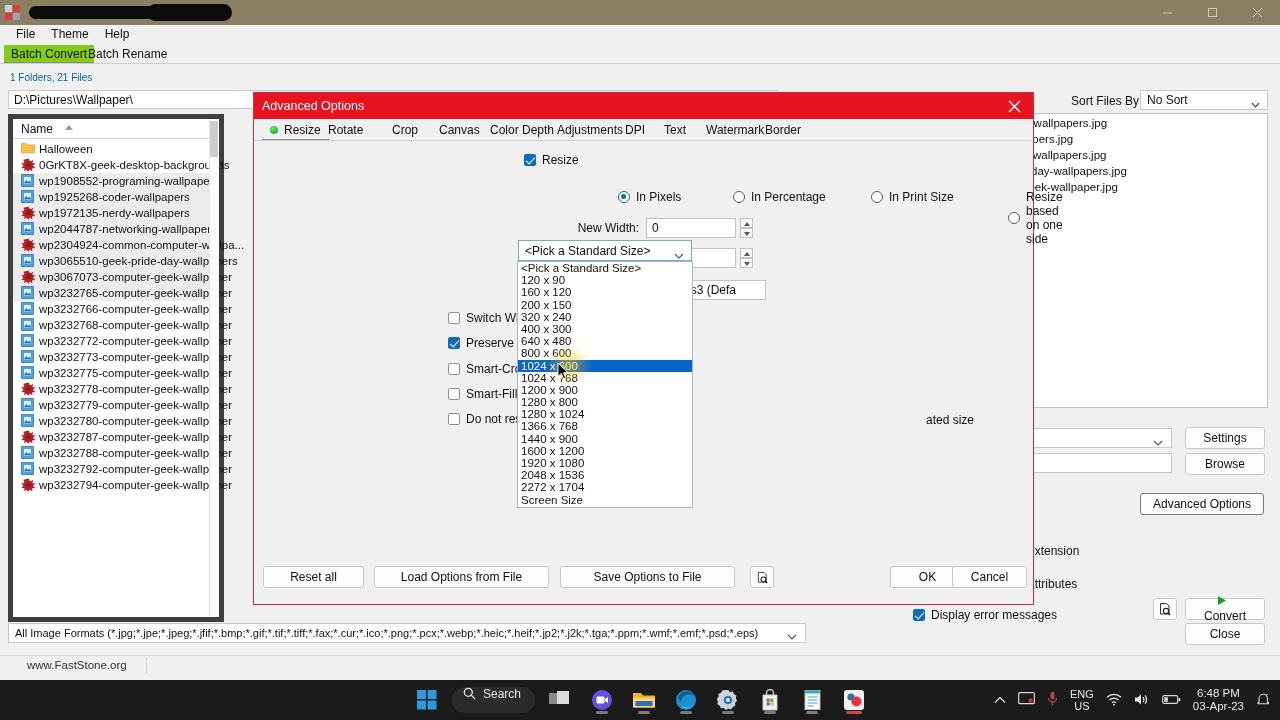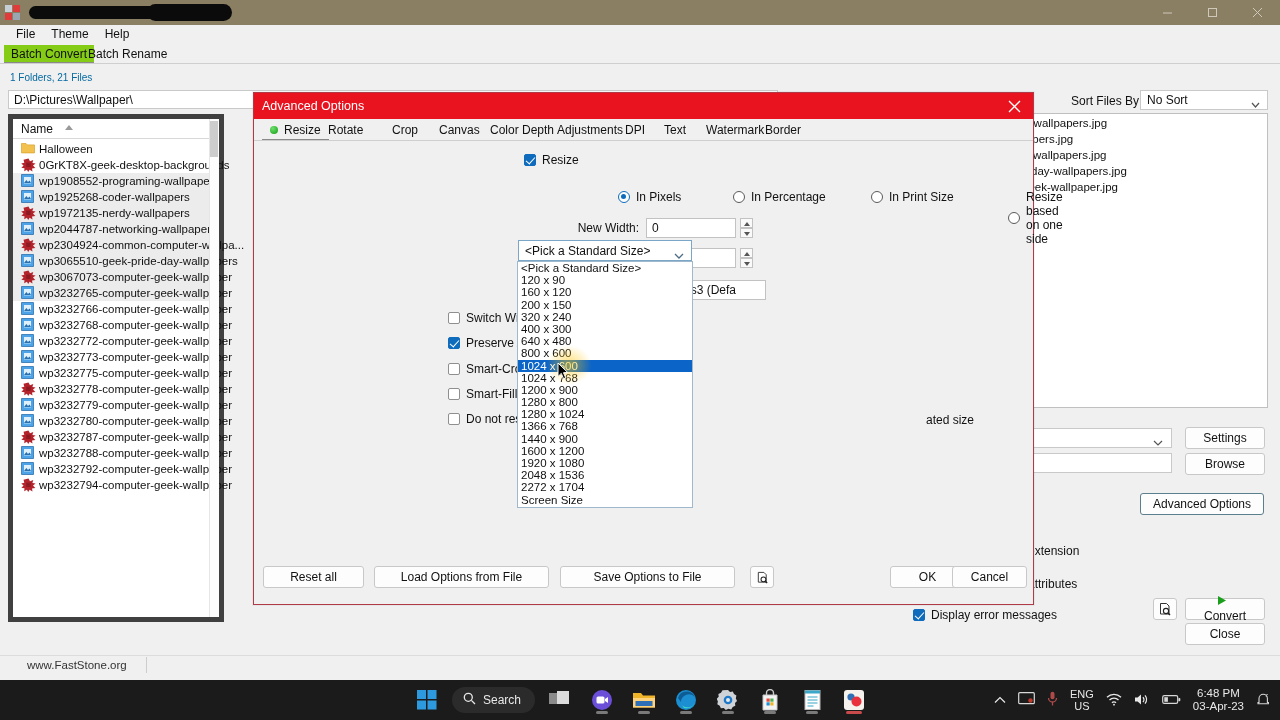--- a/index.html
+++ b/index.html
@@ -171,21 +171,21 @@
 
   .dlg-foot { position:absolute; left:0; bottom:0; width:779px; height:46px; }
   .fbtn { position:absolute; background:#fdfdfd; border:1px solid #c8c8c8; border-radius:3px;
           font-size:12px; color:#111; display:flex; align-items:center; justify-content:center; height:22px; }
 
   
   #taskbar { position:absolute; left:0; top:680px; width:1280px; height:40px; background:#1b1b1b; }
   .tb-center { position:absolute; left:410px; top:0; height:40px; display:flex; align-items:center; gap:8px; }
   .tb-ico { width:34px; height:34px; position:relative; display:flex; align-items:center; justify-content:center; }
   .tb-underline { position:absolute; bottom:3px; left:50%; transform:translateX(-50%); width:12px; height:3px; border-radius:2px; background:#7a7a7a; }
-  .tb-search { height:26px; border-radius:13px; background:#2b2b2b; display:flex; align-items:center;
+  .tb-search { height:26px; border-radius:13px; background:#2b2b2b; display:flex; align-items:flex-start;
                gap:7px; padding:0 14px 0 11px; color:#e8e8e8; font-size:12px; }
   .tray { position:absolute; right:8px; top:0; height:40px; display:flex; align-items:center; gap:12px; color:#e8e8e8; font-size:11px; }
   .tray-lang { text-align:center; line-height:12px; font-size:11px; }
   .tray-clock { text-align:center; line-height:13px; font-size:11.5px; }
 </style>
 </head>
 <body>
 
 <div id="app-window">
 
@@ -462,20 +462,28 @@
   <div class="btn btn-convert">
     <span style="margin-right:6px;">
       <svg width="10" height="11" viewBox="0 0 10 11">
           <path d="M1 1 L9 5.5 L1 10 Z" fill="#1b9e1b"></path>
         </svg>
     </span>
     <span>Convert</span>
   </div>
   <div class="btn btn-close">Close</div>
 
+  <div class="fmt-combo">
+    <span>All Image Formats (*.jpg;*.jpe;*.jpeg;*.jfif;*.bmp;*.gif;*.tif;*.tiff;*.fax;*.cur;*.ico;*.png;*.pcx;*.webp;*.heic;*.heif;*.jp2;*.j2k;*.tga;*.ppm;*.wmf;*.emf;*.psd;*.eps)</span>
+    <span class="chev">
+      <svg width="10" height="6" viewBox="0 0 10 6">
+          <path d="M1 1 L5 5 L9 1" fill="none" stroke="#555" stroke-width="1.2"></path>
+        </svg>
+    </span>
+  </div>
 
   <div class="statusbar"></div>
   <div class="status-text">www.FastStone.org</div>
   <div class="status-sep"></div>
 </div>
 
 <div id="dialog">
   <div class="dlg-title">
     <span>Advanced Options</span>
     <span class="dlg-close">

